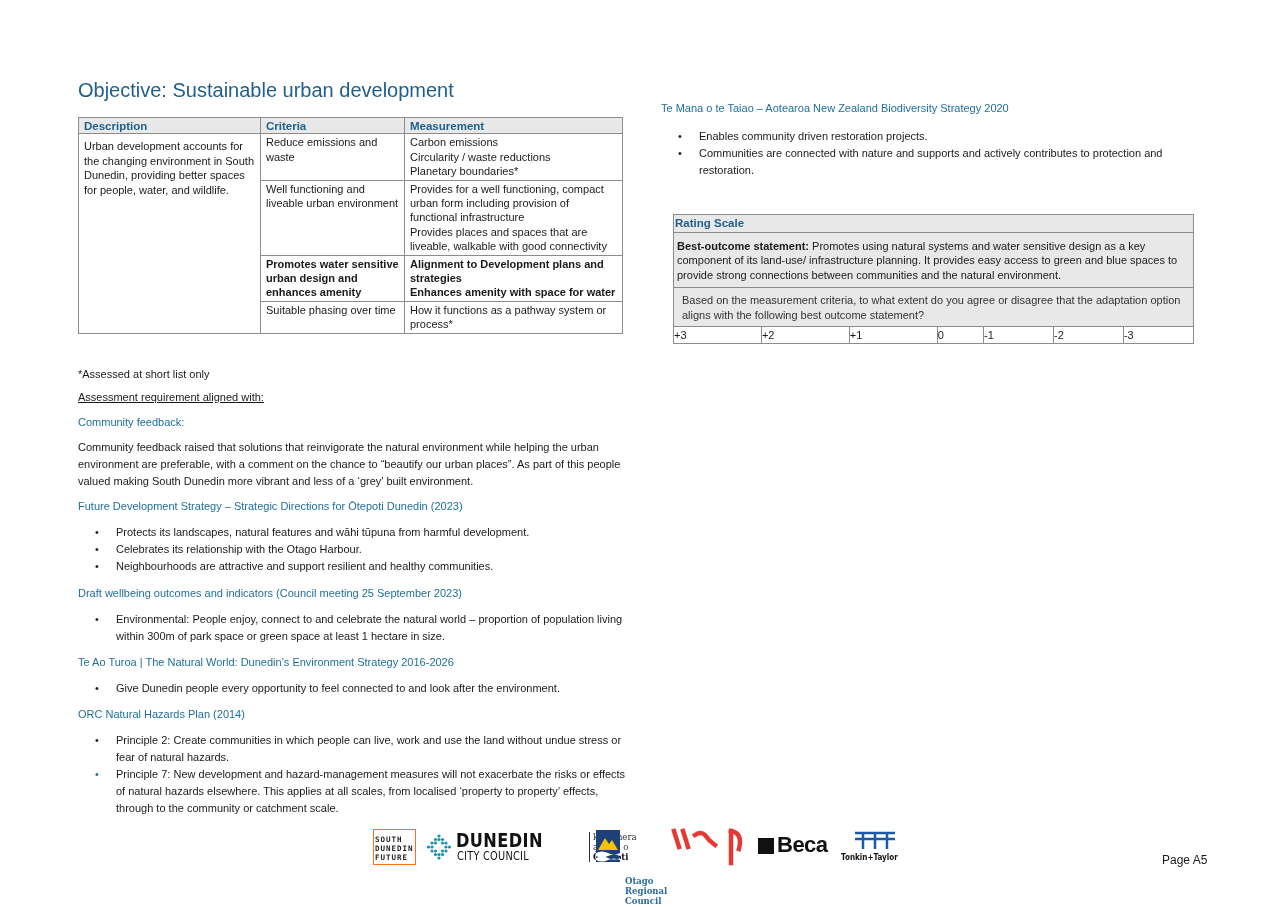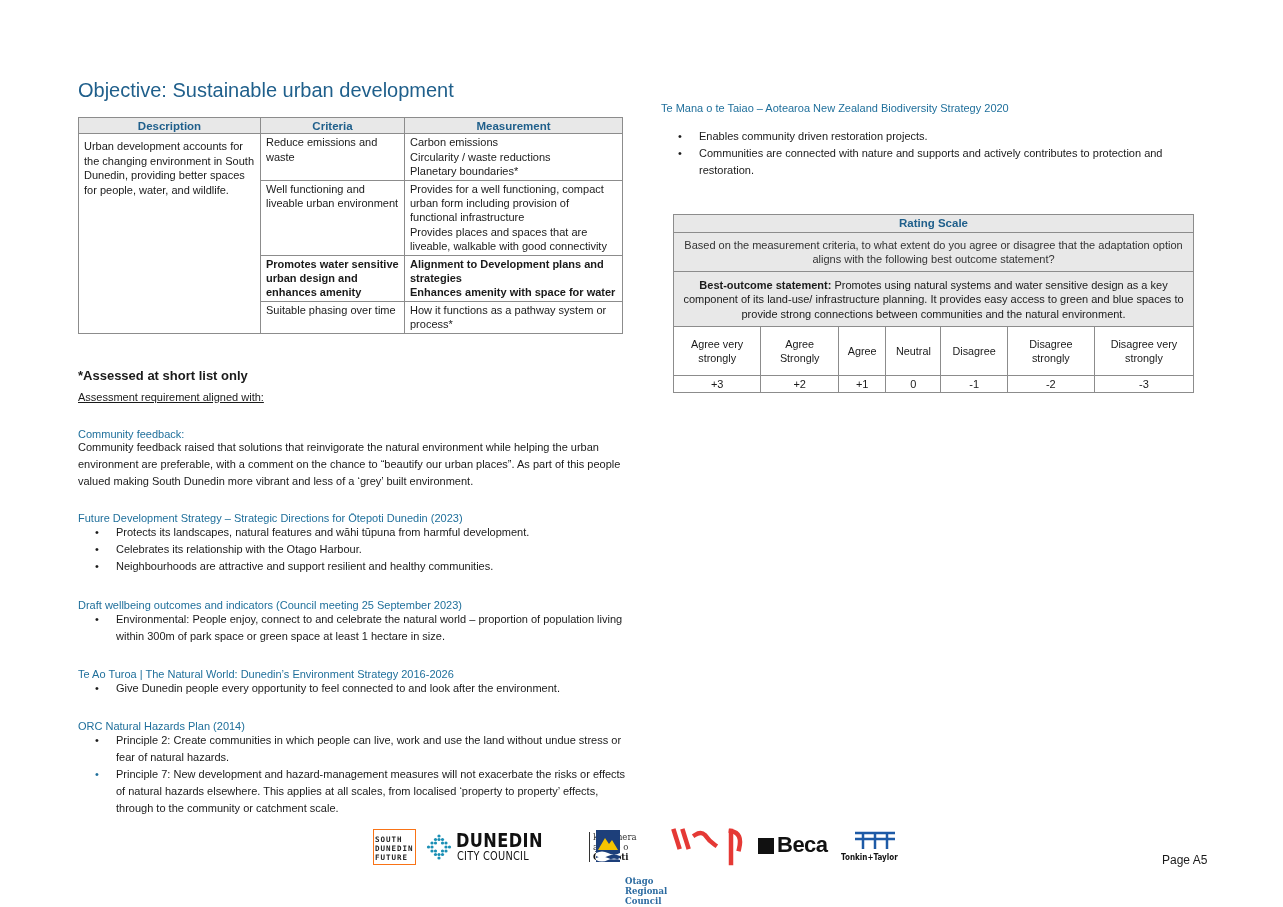--- a/index.html
+++ b/index.html
@@ -4,43 +4,43 @@
 <style>
   * { box-sizing: border-box; margin: 0; padding: 0; }
   html, body { width: 1283px; height: 907px; background: #ffffff; overflow: hidden; }
   body { position: relative; font-family: "Liberation Sans", "DejaVu Sans", sans-serif; color: #1a1a1a; font-size: 11px; }
 
   .page-title { position: absolute; left: 78px; top: 79px; font-size: 20px; color: #1f5f8b; font-weight: normal; letter-spacing: 0; }
 
   
   .obj-table { position: absolute; left: 78px; top: 117px; width: 545px; border-collapse: collapse; font-size: 11px; line-height: 14.4px; }
   .obj-table th, .obj-table td { border: 1px solid #8c8c8c; vertical-align: top; text-align: left; padding: 1px 5px 1px 5px; }
-  .obj-table th { background: #e8e8e8; color: #1f5f8b; font-weight: bold; font-size: 11.5px; padding-top: 1px; padding-bottom: 0; text-align: center; }
+  .obj-table th { background: #e8e8e8; color: #1f5f8b; font-weight: bold; font-size: 11.5px; padding-top: 1px; padding-bottom: 0; }
   .obj-table td.desc { padding-top: 5px; width: 182px; margin-left: 12px; }
   .obj-table td.crit { width: 144px; }
   .obj-table .bold { font-weight: bold; }
   .obj-table .line { display: block; }
 
-  .footnote { position: absolute; left: 78px; top: 368px; font-size: 13px; color: #1a1a1a; font-weight: bold; }
+  .footnote { position: absolute; left: 78px; top: 368px; font-size: 11px; color: #1a1a1a; }
 
   .section { position: absolute; left: 78px; width: 550px; font-size: 11px; line-height: 17px; }
   .u-heading { text-decoration: underline; color: #1a1a1a; }
-  .blue-heading { color: #1f6f9b; margin-top: 12px; }
+  .blue-heading { color: #1f6f9b; }
   .para { color: #1a1a1a; }
   ul.bullets { list-style: none; padding-left: 0; }
   ul.bullets li { position: relative; padding-left: 38px; color: #1a1a1a; }
   ul.bullets li .bullet { position: absolute; left: 17px; top: 0; }
   ul.bullets li .bullet.blue { color: #1f6f9b; }
 
   
   .right-heading { position: absolute; left: 661px; top: 102px; font-size: 11px; color: #1f6f9b; }
   .right-list { position: absolute; left: 661px; top: 128px; width: 540px; font-size: 11px; line-height: 17px; }
 
   .rating-table { position: absolute; left: 673px; top: 214px; width: 521px; border-collapse: collapse; font-size: 11px; line-height: 14.5px; }
-  .rating-table td { border: 1px solid #8c8c8c; text-align: center; vertical-align: middle; padding: 2px 3px; }
+  .rating-table td { border: 1px solid #8c8c8c; vertical-align: middle; padding: 2px 3px; }
   .rating-table .grey { background: #e8e8e8; }
   .rating-table .title-cell { color: #1f5f8b; font-weight: bold; font-size: 11.5px; padding: 1px; }
   .rating-table .q-cell { padding: 5px 8px 4px 8px; color: #333; }
   .rating-table .best-cell { padding: 6px 3px 5px 3px; color: #1a1a1a; }
   .rating-table .label-row td { height: 49px; font-size: 10.8px; color: #1a1a1a; }
   .rating-table .score-row td { height: 17px; padding: 0; font-size: 11px; }
 
   
   .logos { position: absolute; left: 372px; top: 826px; height: 42px; width: 540px; }
   .logo { position: absolute; }
@@ -169,33 +169,24 @@
     <li><span class="bullet">•</span><span>Communities are connected with nature and supports and actively contributes to protection and restoration.</span></li>
   </ul>
 </div>
 
 <table class="rating-table">
   <tbody>
       <tr>
     <td colspan="7" class="grey title-cell">Rating Scale</td>
   </tr>
   <tr>
+    <td colspan="7" class="grey best-cell"><b>Best-outcome statement:</b><span> Promotes using natural systems and water sensitive design as a key component of its land-use/ infrastructure planning. It provides easy access to green and blue spaces to provide strong connections between communities and the natural environment.</span></td>
+  </tr>
+  <tr>
     <td colspan="7" class="grey q-cell">Based on the measurement criteria, to what extent do you agree or disagree that the adaptation option aligns with the following best outcome statement?</td>
-  </tr>
-  <tr>
-    <td colspan="7" class="grey best-cell"><b>Best-outcome statement:</b><span> Promotes using natural systems and water sensitive design as a key component of its land-use/ infrastructure planning. It provides easy access to green and blue spaces to provide strong connections between communities and the natural environment.</span></td>
-  </tr>
-  <tr class="label-row">
-    <td>Agree very strongly</td>
-    <td>Agree Strongly</td>
-    <td>Agree</td>
-    <td>Neutral</td>
-    <td>Disagree</td>
-    <td>Disagree strongly</td>
-    <td>Disagree very strongly</td>
   </tr>
   <tr class="score-row">
     <td>+3</td>
     <td>+2</td>
     <td>+1</td>
     <td>0</td>
     <td>-1</td>
     <td>-2</td>
     <td>-3</td>
   </tr>

